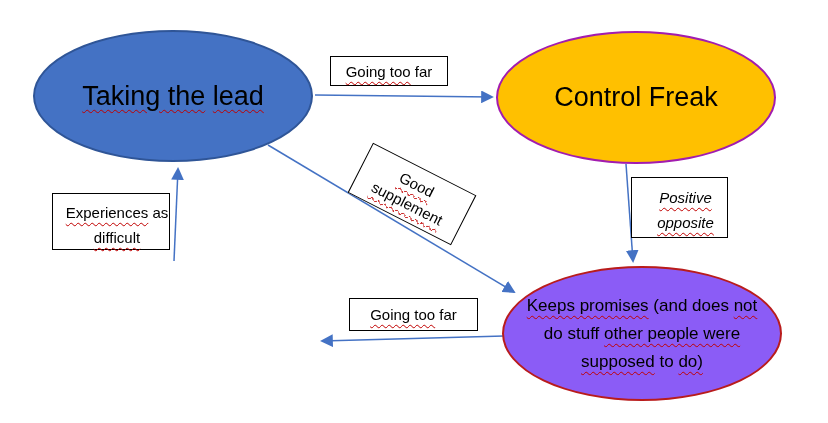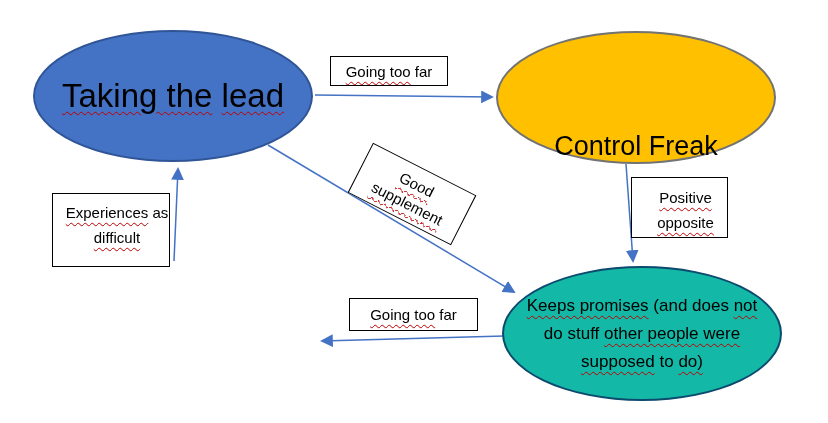--- a/index.html
+++ b/index.html
@@ -23,46 +23,46 @@
   .node {
     position: absolute;
     border-radius: 50%;
     display: flex;
     align-items: center;
     justify-content: center;
     text-align: center;
     color: #000000;
   }
   .node-taking   { left: 33px;  top: 30px;  width: 280px; height: 132px;
-                   background: #4472C4; border: 2px solid #2F5597; font-size: 33px; }
+                   background: #4472C4; border: 2px solid #2F5597; font-size: 27px; }
   .node-control  { left: 496px; top: 31px;  width: 280px; height: 133px;
-                   background: #FFC000; border: 2px solid #737373; font-size: 27px; align-items: flex-end; }
+                   background: #FFC000; border: 2px solid #a21caf; font-size: 27px; }
   .node-compet   { left: 33px;  top: 266px; width: 285px; height: 133px;
                    background: #70AD47; border: 2px solid #507E32; font-size: 27px; }
   .node-keeps    { left: 502px; top: 266px; width: 280px; height: 135px;
-                   background: #14b8a6; border: 2px solid #0c4a6e;
+                   background: #8b5cf6; border: 2px solid #b91c1c;
                    font-size: 17px; line-height: 28px; padding: 0 14px; align-items: center; }
 
   .label-box {
     position: absolute;
     background: #ffffff;
     border: 1.5px solid #000000;
     color: #000000;
     font-size: 15px;
     text-align: center;
   }
   .label-going-top    { left: 330px; top: 56px;  width: 118px; height: 30px;
                         display: flex; align-items: center; justify-content: center; }
   .label-good-suppl   { left: 354px; top: 166px; width: 116px; height: 56px;
                         transform: rotate(27deg);
                         display: flex; align-items: center; justify-content: center;
                         text-align: center; padding: 0 13px; line-height: 21px; }
   .label-positive     { left: 631px; top: 177px; width: 97px;  height: 61px;
-                        padding: 7px 0 0 12px; line-height: 25px; }
-  .label-experiences  { left: 52px;  top: 193px; width: 118px; height: 74px;
+                        padding: 7px 0 0 12px; line-height: 25px; font-style: italic; }
+  .label-experiences  { left: 52px;  top: 193px; width: 118px; height: 57px;
                         padding: 6px 0 3px 12px; line-height: 25px; }
   .label-going-bottom { left: 349px; top: 298px; width: 129px; height: 33px;
                         display: flex; align-items: center; justify-content: center; }
 
   .wavy {
     text-decoration-line: underline;
     text-decoration-style: wavy;
     text-decoration-color: #C00000;
     text-decoration-thickness: 1px;
     text-underline-offset: 4px;

